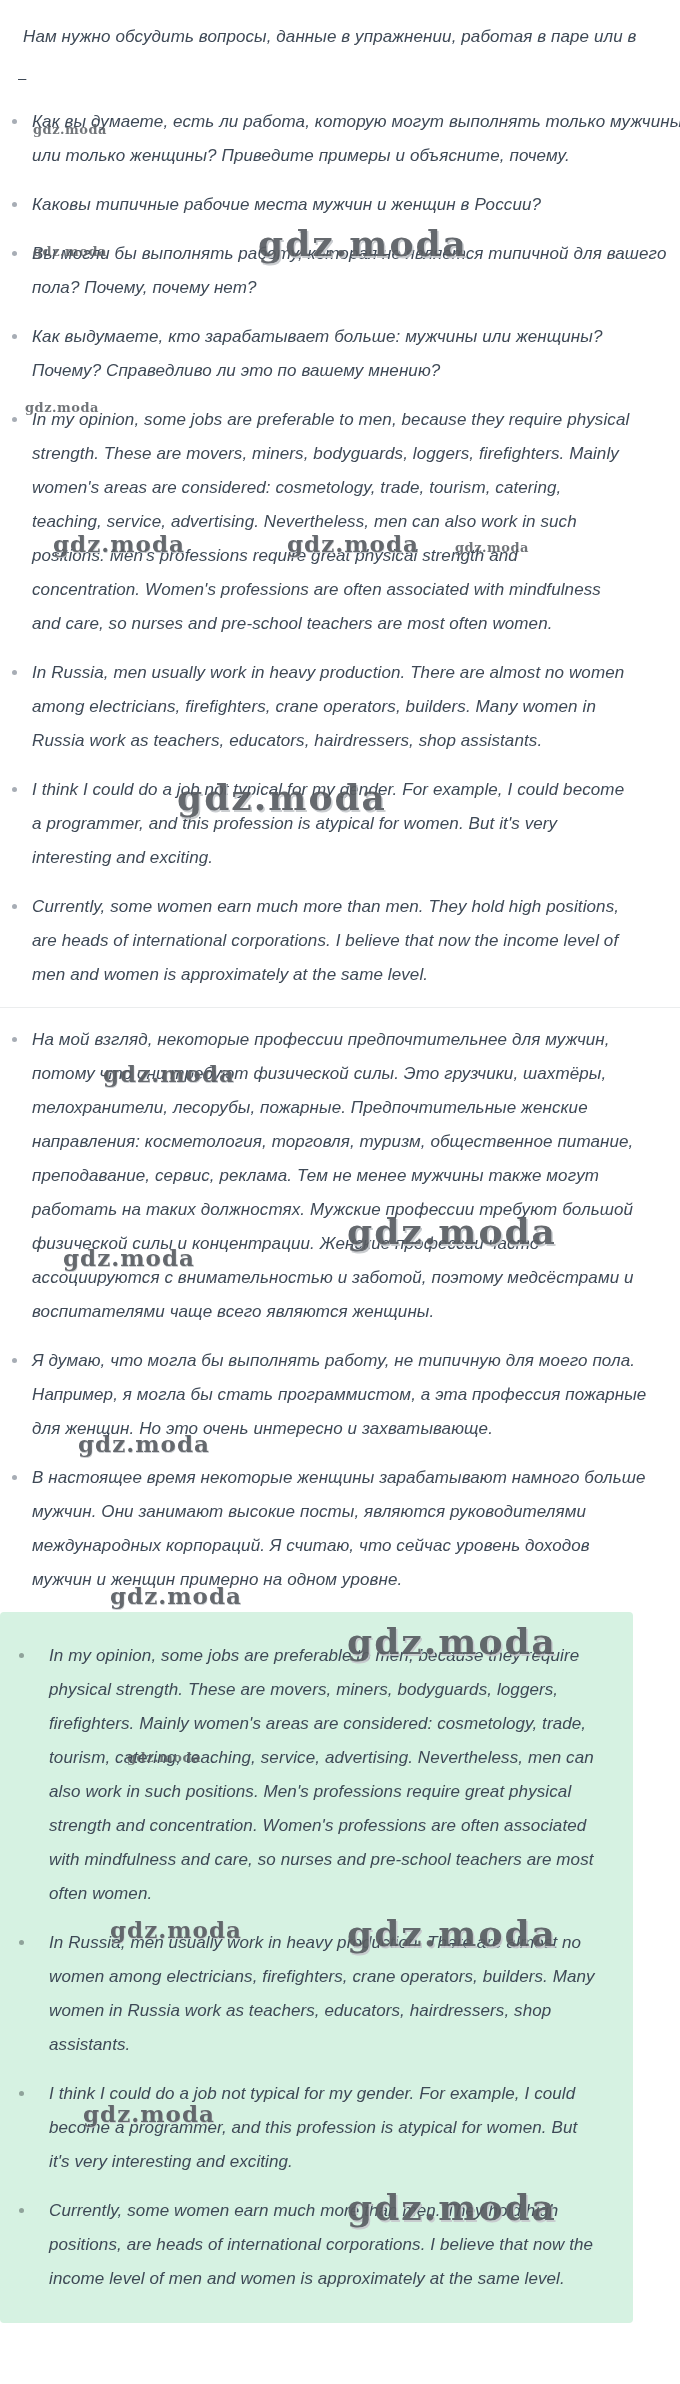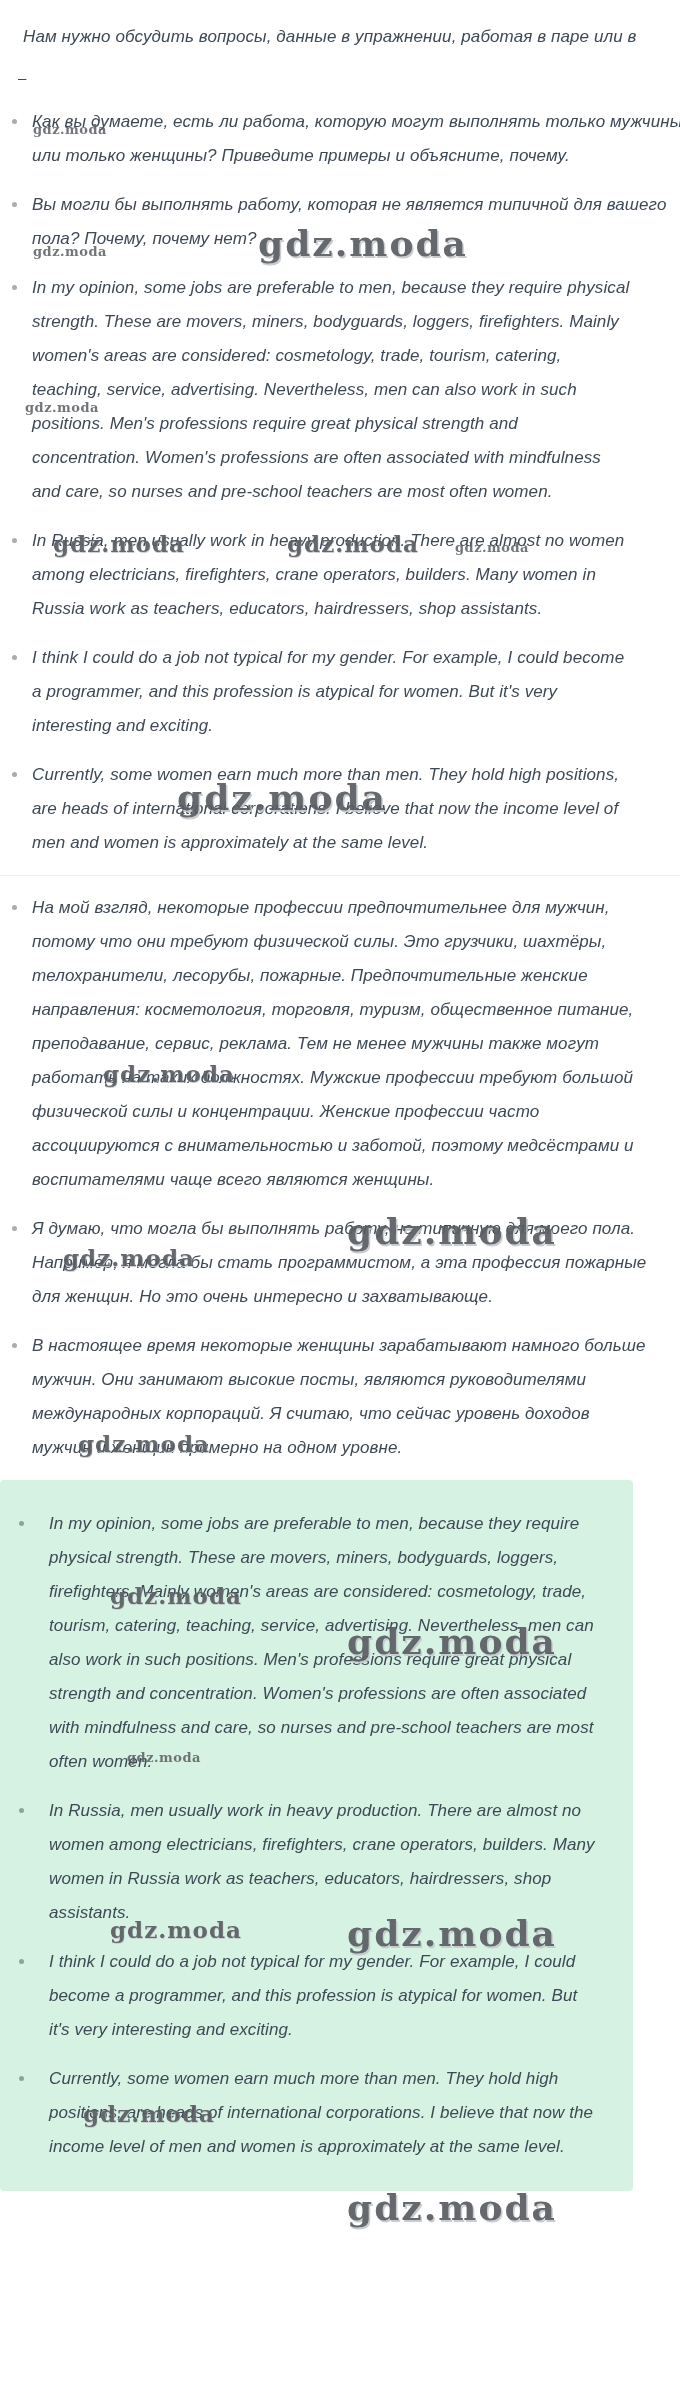--- a/index.html
+++ b/index.html
@@ -104,27 +104,36 @@
   <div class="dash-line">–</div>
 
   <div class="list">
 
       <div class="li">
         <span class="dot"></span>
         <p class="txt">Как вы думаете, есть ли работа, которую могут выполнять только мужчины
 или только женщины? Приведите примеры и объясните, почему.</p>
       </div>
 
+      <div class="li">
+        <span class="dot"></span>
+        <p class="txt">Каковы типичные рабочие места мужчин и женщин в России?</p>
+      </div>
 
       <div class="li">
         <span class="dot"></span>
         <p class="txt">Вы могли бы выполнять работу, которая не является типичной для вашего
 пола? Почему, почему нет?</p>
       </div>
 
+      <div class="li">
+        <span class="dot"></span>
+        <p class="txt">Как выдумаете, кто зарабатывает больше: мужчины или женщины?
+Почему? Справедливо ли это по вашему мнению?</p>
+      </div>
     </div>
 
   <div class="list">
 
       <div class="li">
         <span class="dot"></span>
         <p class="txt">In my opinion, some jobs are preferable to men, because they require physical
 strength. These are movers, miners, bodyguards, loggers, firefighters. Mainly
 women's areas are considered: cosmetology, trade, tourism, catering,
 teaching, service, advertising. Nevertheless, men can also work in such

